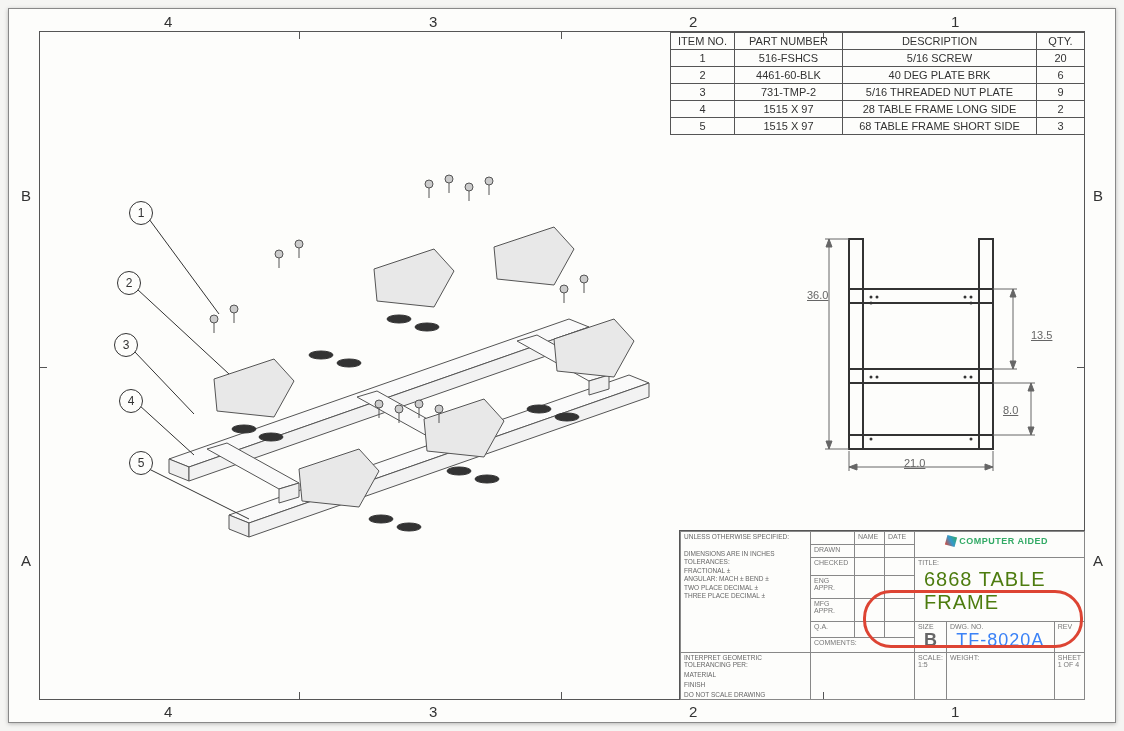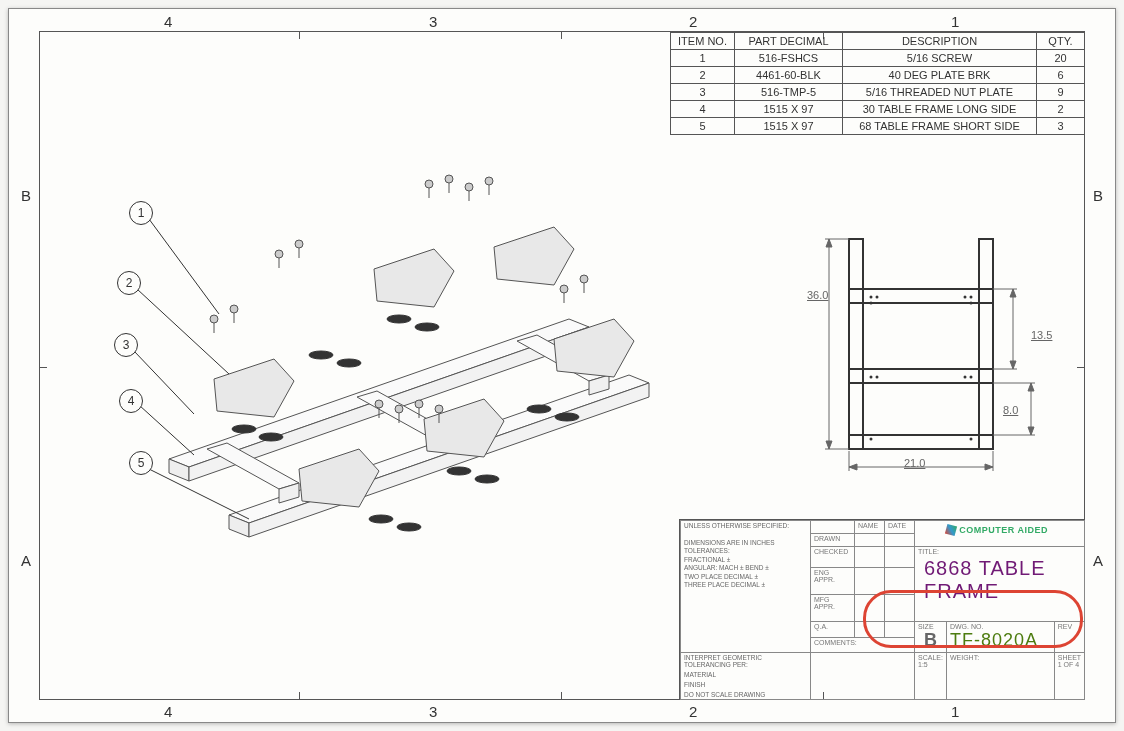--- a/index.html
+++ b/index.html
@@ -12,22 +12,22 @@
 
   
   .bom { position: absolute; right: 30px; top: 23px; border-collapse: collapse; font-size: 11px; color: #333; background: transparent; }
   .bom th, .bom td { border: 1px solid #555; padding: 2px 6px; text-align: center; font-weight: normal; }
   .bom th { font-size: 11px; }
 
   
   .titleblock { position: absolute; right: 30px; bottom: 22px; width: 406px; border: 1px solid #555; border-right: none; border-bottom: none; font-size: 8px; color: #666; background: transparent; }
   .titleblock table { border-collapse: collapse; width: 100%; }
   .titleblock td { border: 1px solid #888; padding: 1px 3px; vertical-align: top; }
-  .dwg-title { font-size: 20px; color: #701a75; letter-spacing: 1px; padding: 2px 6px 17px 6px; }
-  .dwg-no { font-size: 18px; color: #4d7c0f; letter-spacing: 1px; }
+  .dwg-title { font-size: 20px; color: #4d7c0f; letter-spacing: 1px; padding: 2px 6px 6px 6px; }
+  .dwg-no { font-size: 18px; color: #3b82f6; letter-spacing: 1px; text-align: center; }
   .size-b { font-size: 18px; color: #666; font-weight: bold; text-align: center; }
   .tb-label { font-size: 7px; color: #777; }
   .tb-row-lh { height: 13px; }
   .red-circle { position: absolute; right: 32px; bottom: 74px; width: 220px; height: 58px; border: 3px solid #d43; border-radius: 28px; pointer-events: none; }
 
   
   .balloon { position: absolute; width: 24px; height: 24px; border: 1px solid #333; border-radius: 50%; background: #fdfdfb; font-size: 12px; display: flex; align-items: center; justify-content: center; color: #333; }
 
   
   .dim { position: absolute; font-size: 11px; color: #666; text-decoration: underline; }
@@ -64,46 +64,46 @@
   <div class="tick" style="left:290px; bottom:22px; width:1px; height:8px"></div>
   <div class="tick" style="left:552px; bottom:22px; width:1px; height:8px"></div>
   <div class="tick" style="left:814px; bottom:22px; width:1px; height:8px"></div>
   <div class="tick" style="left:30px; top:358px; width:8px; height:1px"></div>
   <div class="tick" style="right:30px; top:358px; width:8px; height:1px"></div>
 
   <table class="bom">
     <tbody>
         <tr>
       <th style="width:64px">ITEM NO.</th>
-      <th style="width:108px">PART DECIMAL</th>
+      <th style="width:108px">PART NUMBER</th>
       <th style="width:194px">DESCRIPTION</th>
       <th style="width:48px">QTY.</th>
     </tr>
     <tr>
           <td>1</td>
           <td>516-FSHCS</td>
           <td>5/16 SCREW</td>
           <td>20</td>
         </tr>
     <tr>
           <td>2</td>
           <td>4461-60-BLK</td>
           <td>40 DEG PLATE BRK</td>
           <td>6</td>
         </tr>
     <tr>
           <td>3</td>
-          <td>516-TMP-5</td>
+          <td>731-TMP-2</td>
           <td>5/16 THREADED NUT PLATE</td>
           <td>9</td>
         </tr>
     <tr>
           <td>4</td>
           <td>1515 X 97</td>
-          <td>30 TABLE FRAME LONG SIDE</td>
+          <td>28 TABLE FRAME LONG SIDE</td>
           <td>2</td>
         </tr>
     <tr>
           <td>5</td>
           <td>1515 X 97</td>
           <td>68 TABLE FRAME SHORT SIDE</td>
           <td>3</td>
         </tr>
   </tbody>
     </table>

